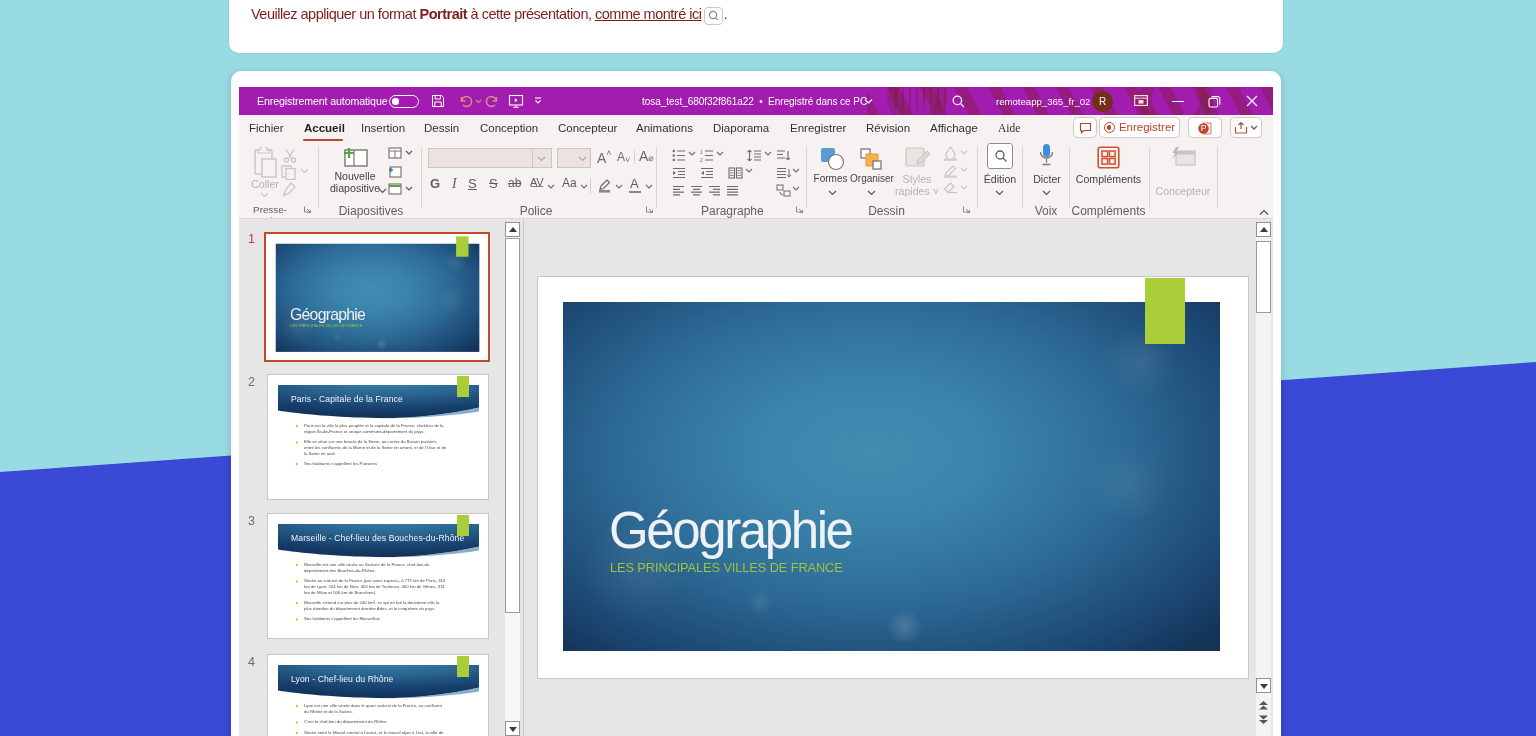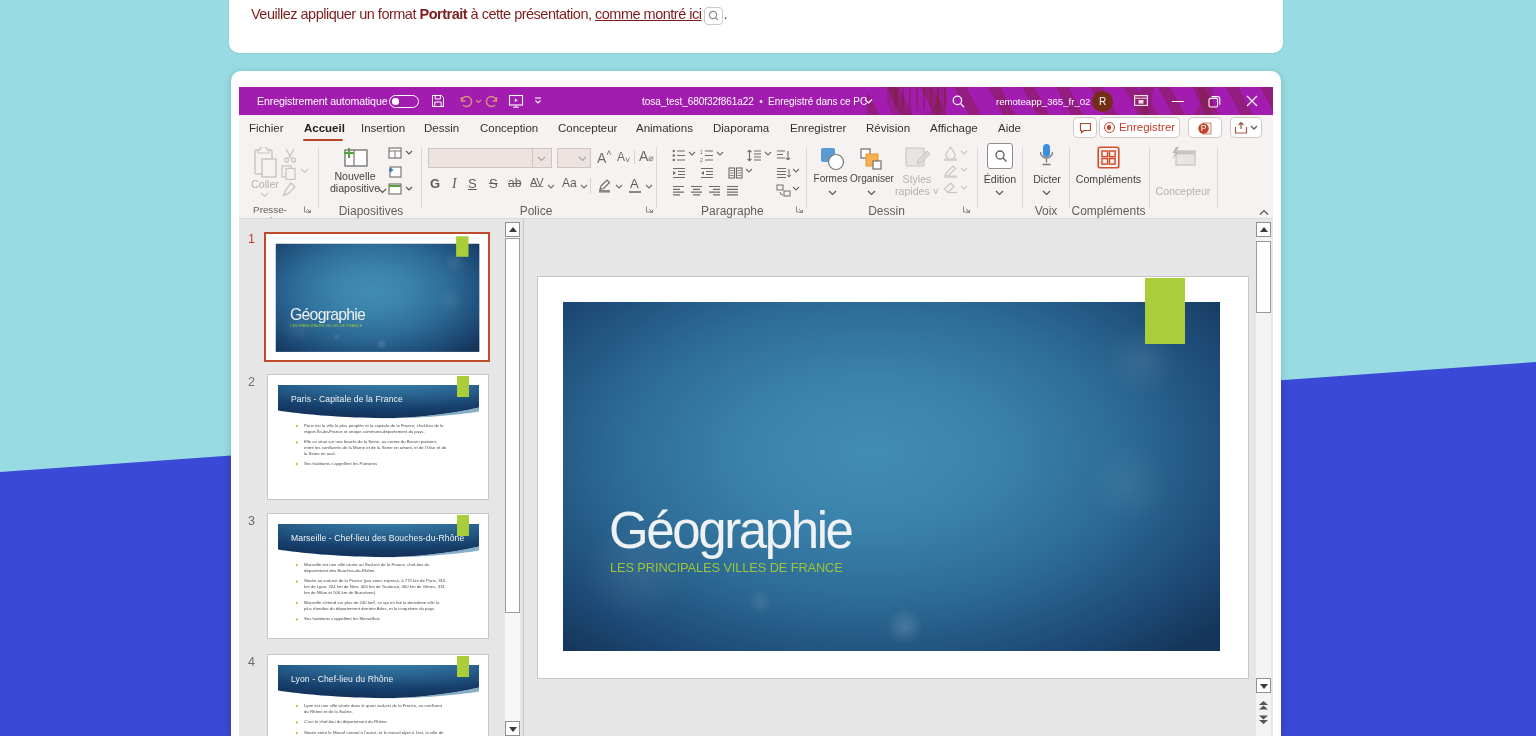--- a/index.html
+++ b/index.html
@@ -168,21 +168,21 @@
       <div class="abs" style="left:64px;top:23.5px;width:40px;height:2.6px;background:#b7472a;border-radius:2px;"></div>
       <div class="tab" style="left:122px;">Insertion</div>
       <div class="tab" style="left:185px;">Dessin</div>
       <div class="tab" style="left:241px;">Conception</div>
       <div class="tab" style="left:319px;">Concepteur</div>
       <div class="tab" style="left:397px;">Animations</div>
       <div class="tab" style="left:474px;">Diaporama</div>
       <div class="tab" style="left:551px;">Enregistrer</div>
       <div class="tab" style="left:627px;">Révision</div>
       <div class="tab" style="left:691px;">Affichage</div>
-      <div class="tab" style="left:759px;">Aide</div>
+      <div class="tab" style="left:759px;font-family:Liberation Serif, serif;">Aide</div>
       <div class="mbtn" style="left:834px;width:24px;">
         <svg width="13" height="12" viewBox="0 0 13 12" style="margin-top:4px;">
           <path d="M1.5 1.5 h10 v7 h-6.5 l-2.5 2.2 v-2.2 h-1 z" fill="none" stroke="#ad4a2d" stroke-width="1.2"></path>
         </svg>
       </div>
       <div class="mbtn" style="left:860px;width:81px;color:#c0402a;font-size:11.5px;">
         <span style="display:inline-block;width:11px;height:11px;border:1.4px solid #c0402a;border-radius:50%;vertical-align:-2px;position:relative;margin-right:4px;"><span style="position:absolute;left:2px;top:2px;width:4.5px;height:4.5px;border-radius:50%;background:#c0402a;"></span></span>Enregistrer
       </div>
       <div class="mbtn" style="left:949px;width:34px;">
         <svg width="16" height="15" viewBox="0 0 16 15" style="margin-top:3px;">

